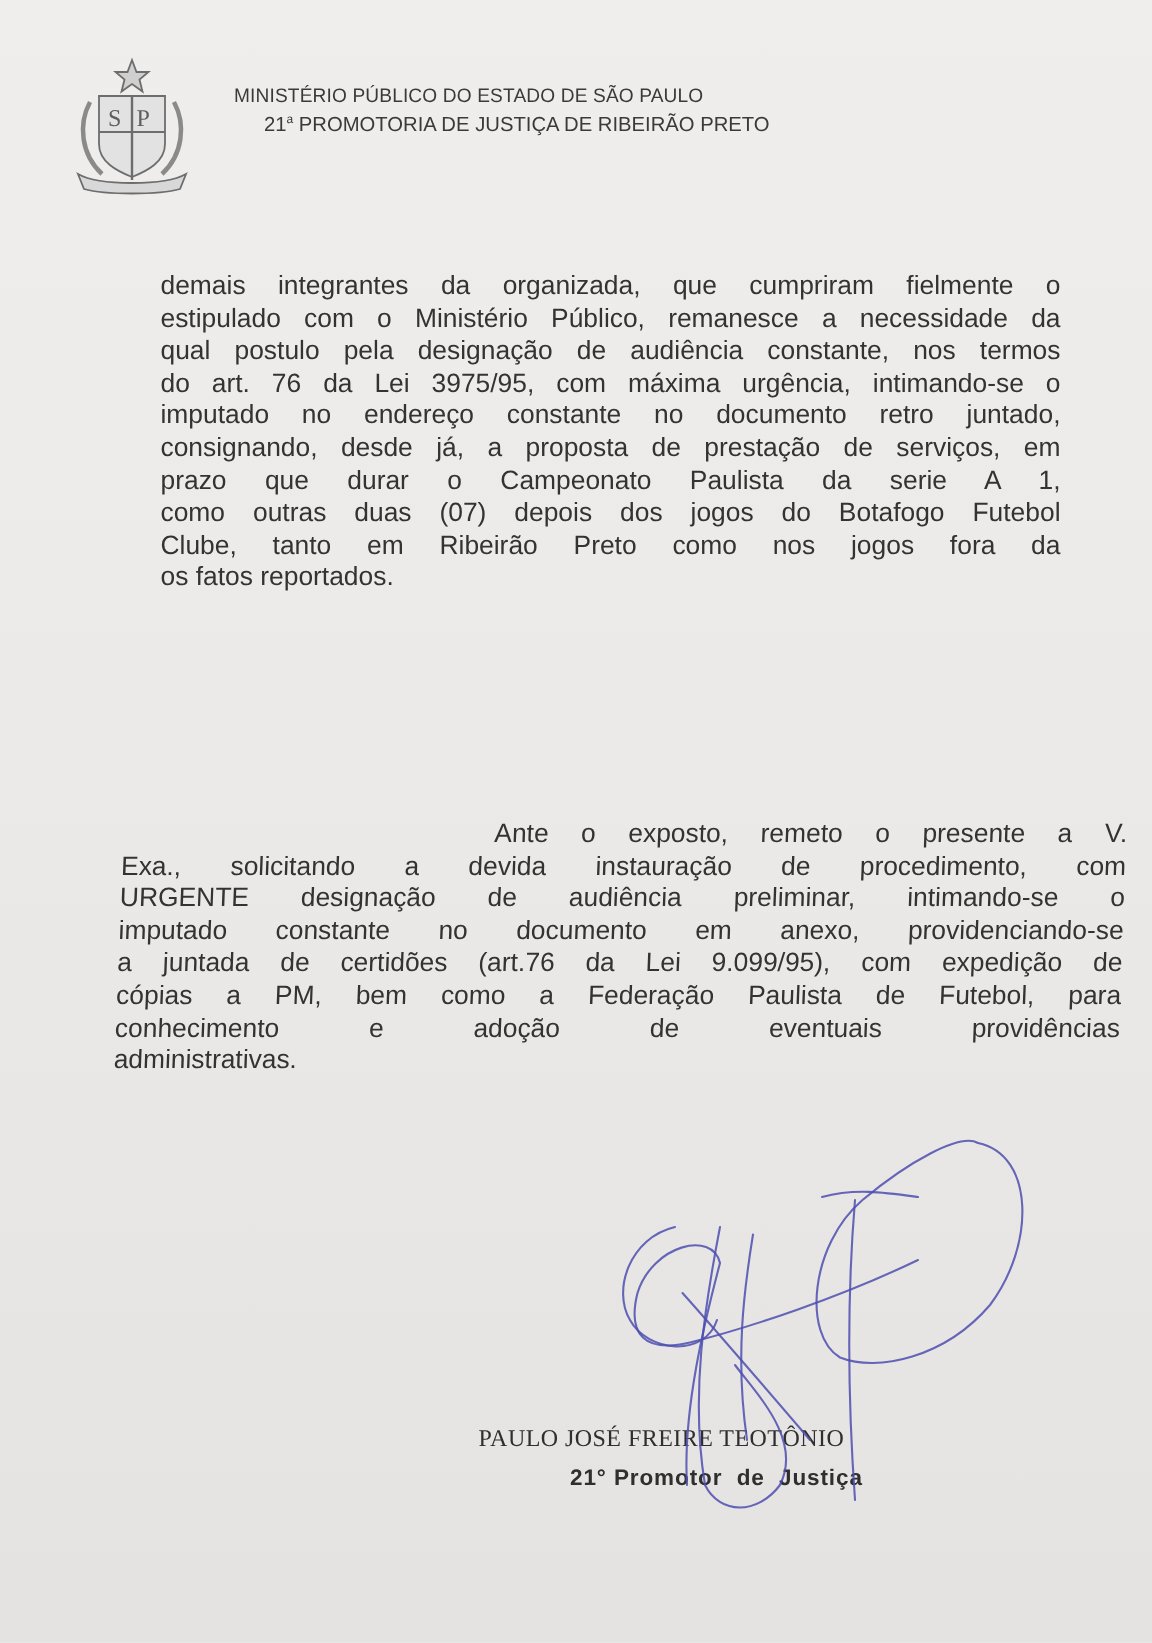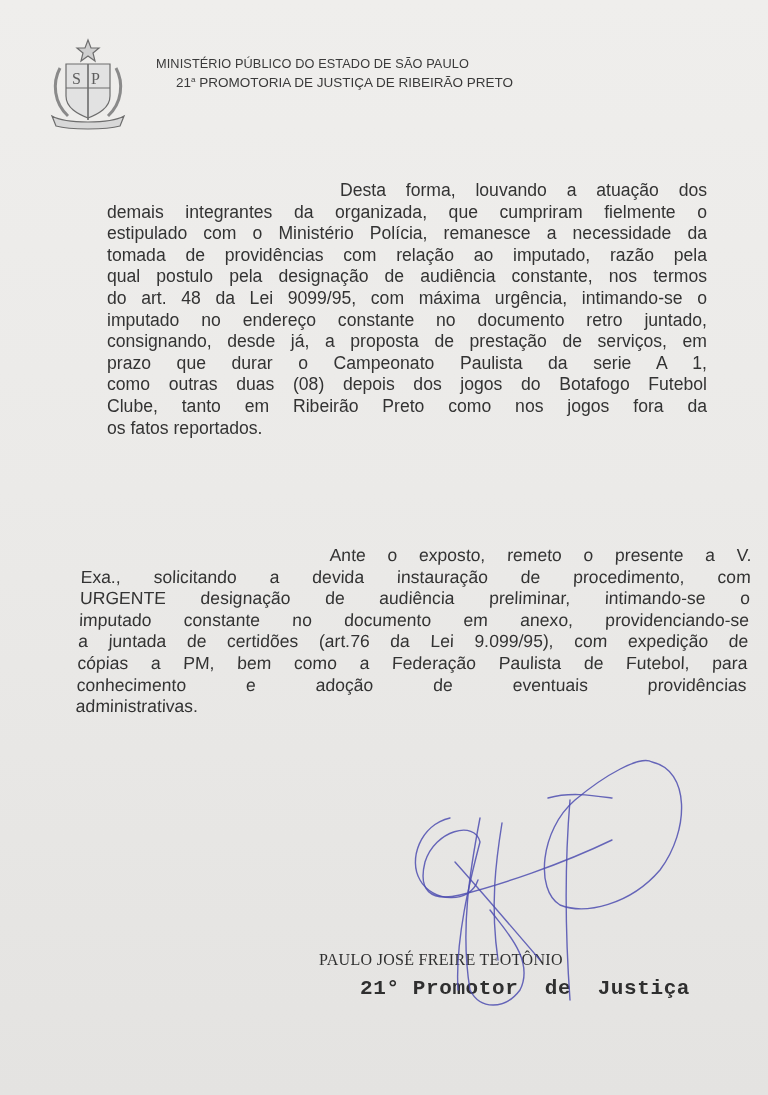--- a/index.html
+++ b/index.html
@@ -94,24 +94,24 @@
       left: 319px; top: 951px;
       font-family: "Liberation Serif", serif;
       font-weight: normal;
       font-size: 16px;
       letter-spacing: 0.3px;
       color: #2f2f2f;
       white-space: nowrap;
     }
     .signatory-title {
       position: absolute;
-      left: 360px; top: 977px;
-      font-family: Liberation Mono, monospace;
+      left: 380px; top: 977px;
+      font-family: Liberation Sans, sans-serif;
       font-weight: bold;
-      font-size: 21px;
+      font-size: 15px;
       letter-spacing: 0.6px;
       color: #2f2f2f;
       white-space: pre;
     }
     .signature {
       position: absolute;
       left: 0; top: 0;
       width: 768px; height: 1095px;
       pointer-events: none;
     }
@@ -137,30 +137,28 @@
       <path d="M6,78 C20,86 64,86 78,78 L74,88 C60,92 24,92 10,88 Z" fill="#d8d8d8"></path>
     </g>
     <text x="26" y="46" font-family="Liberation Serif, serif" font-size="16" fill="#5e5e5e">S</text>
     <text x="45" y="46" font-family="Liberation Serif, serif" font-size="16" fill="#5e5e5e">P</text>
   </svg>
 
   <div class="header-line1">MINISTÉRIO PÚBLICO DO ESTADO DE SÃO PAULO</div>
   <div class="header-line2"><span>21</span><sup>a</sup><span> PROMOTORIA DE JUSTIÇA DE RIBEIRÃO PRETO</span></div>
 
   <div class="para" id="p1">
-    <span class="line first">Desta forma, louvando a atuação dos</span>
     <span class="line">demais integrantes da organizada, que cumpriram fielmente o</span>
-    <span class="line">estipulado com o Ministério Polícia, remanesce a necessidade da</span>
-    <span class="line">tomada de providências com relação ao imputado, razão pela</span>
+    <span class="line">estipulado com o Ministério Público, remanesce a necessidade da</span>
     <span class="line">qual postulo pela designação de audiência constante, nos termos</span>
-    <span class="line">do art. 48 da Lei 9099/95, com máxima urgência, intimando-se o</span>
+    <span class="line">do art. 76 da Lei 3975/95, com máxima urgência, intimando-se o</span>
     <span class="line">imputado no endereço constante no documento retro juntado,</span>
     <span class="line">consignando, desde já, a proposta de prestação de serviços, em</span>
     <span class="line">prazo que durar o Campeonato Paulista da serie A 1,</span>
-    <span class="line">como outras duas (08) depois dos jogos do Botafogo Futebol</span>
+    <span class="line">como outras duas (07) depois dos jogos do Botafogo Futebol</span>
     <span class="line">Clube, tanto em Ribeirão Preto como nos jogos fora da</span>
     <span class="line last">os fatos reportados.</span>
   </div>
 
   <div class="para" id="p2">
     <span class="line first">Ante o exposto, remeto o presente a V.</span>
     <span class="line">Exa., solicitando a devida instauração de procedimento, com</span>
     <span class="line">URGENTE designação de audiência preliminar, intimando-se o</span>
     <span class="line">imputado constante no documento em anexo, providenciando-se</span>
     <span class="line">a juntada de certidões (art.76 da Lei 9.099/95), com expedição de</span>

